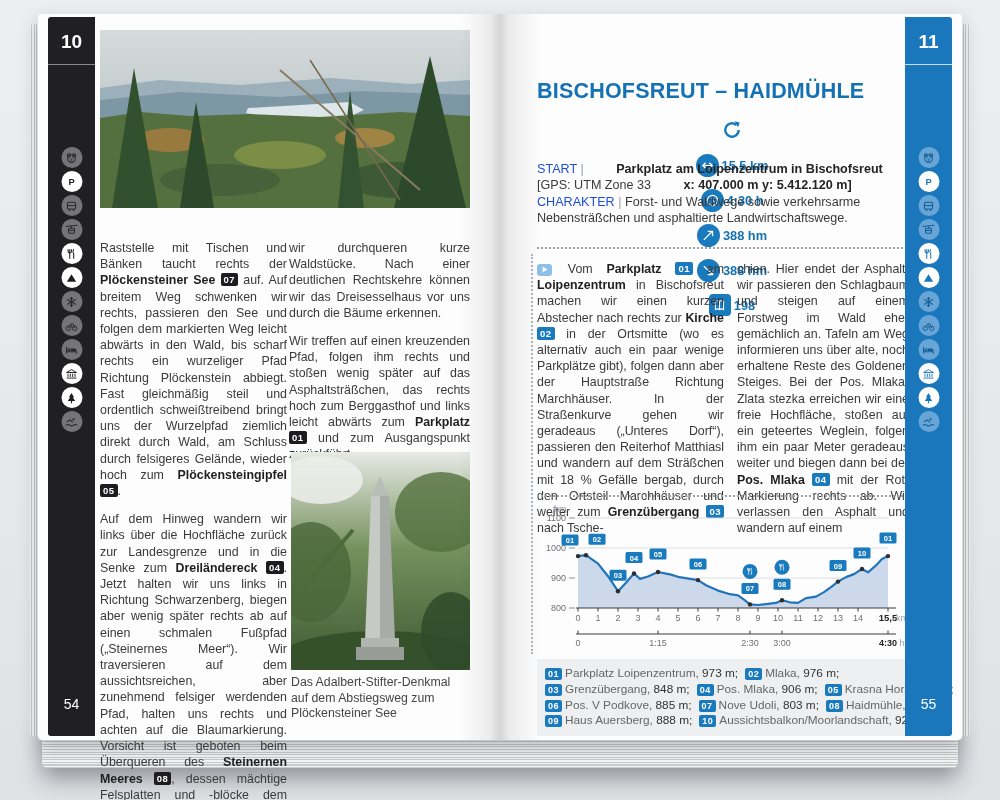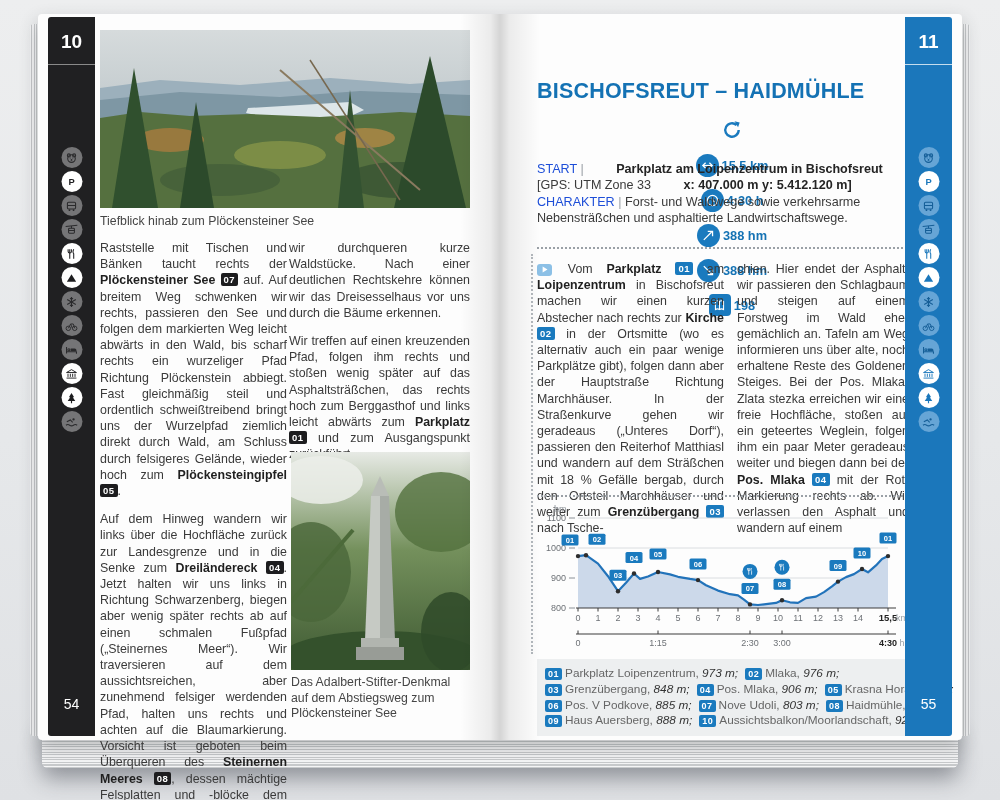--- a/index.html
+++ b/index.html
@@ -81,21 +81,21 @@
   #frameR{left:879px;top:240px;height:400px;}
   #rcol1{left:499px;top:247px;width:187px;}
   #rcol2{left:699px;top:247px;width:172px;}
   #chart{left:500px;top:488px;width:372px;height:152px;}
   #legend{left:499px;top:645px;width:358px;background:#edeff0;padding:7px 8px;
     font-size:11.8px;line-height:15.8px;color:#666;}
   .lrow{white-space:nowrap;}
   .lbdg{display:inline-block;font-size:9px;font-weight:bold;color:#fff;background:#1a7abe;
     line-height:10px;padding:1px 3px;border-radius:2px;margin-right:3px;letter-spacing:.5px;}
   .litem{margin-right:7px;}
-  .lelev{color:#333;font-style:italic;}
+  .lelev{color:#333;}
   svg{display:block;}
   .sprite{position:absolute;width:0;height:0;overflow:hidden;}
 </style>
 </head>
 <body>
 
 <svg class="sprite" xmlns="http://www.w3.org/2000/svg">
   <defs>
     <symbol id="i-bear" viewBox="0 0 24 24" fill="none" stroke="currentColor" stroke-width="1.8">
       <circle cx="7.5" cy="7.5" r="2.6"></circle>
@@ -286,21 +286,20 @@
           <ellipse cx="120" cy="150" rx="60" ry="16" fill="#46603a" opacity=".9"></ellipse>
           <ellipse cx="300" cy="150" rx="56" ry="18" fill="#3c5634" opacity=".9"></ellipse>
           <polygon points="34,38 12,178 58,178" fill="#30502e"></polygon>
           <polygon points="96,72 80,178 114,178" fill="#2c4a2b"></polygon>
           <polygon points="330,26 294,178 366,178" fill="#2c4a2b"></polygon>
           <polygon points="250,60 238,178 264,178" fill="#335231"></polygon>
           <line x1="180" y1="40" x2="320" y2="160" stroke="#8a7a5f" stroke-width="2"></line>
           <line x1="210" y1="30" x2="300" y2="170" stroke="#77684f" stroke-width="1.5"></line>
         </svg>
       </div>
-      <div class="abs caption" id="cap1">Tiefblick hinab zum Plöckensteiner See</div>
 
       <div class="abs bodycol" id="lcol1">
         <p>Raststelle mit Tischen und Bänken taucht rechts der <b>Plöckensteiner See </b><span class="bdg dark">07</span> auf. Auf breitem Weg schwenken wir rechts, passieren den See und folgen dem markierten Weg leicht abwärts in den Wald, bis scharf rechts ein wurzeliger Pfad Richtung Plöckenstein abbiegt. Fast gleichmäßig steil und ordentlich schweißtreibend bringt uns der Wurzelpfad ziemlich direkt durch Wald, am Schluss durch felsigeres Gelände, wieder hoch zum <b>Plöckensteingipfel </b><span class="bdg dark">05</span>.</p>
         <p>Auf dem Hinweg wandern wir links über die Hochfläche zurück zur Landesgrenze und in die Senke zum <b>Dreiländereck </b><span class="bdg dark">04</span>. Jetzt halten wir uns links in Richtung Schwarzenberg, biegen aber wenig später rechts ab auf einen schmalen Fußpfad („Steinernes Meer“). Wir traversieren auf dem aussichtsreichen, aber zunehmend felsiger werdenden Pfad, halten uns rechts und achten auf die Blaumarkierung. Vorsicht ist geboten beim Überqueren des <b>Steinernen Meeres </b><span class="bdg dark">08</span>, dessen mächtige Felsplatten und -blöcke dem Wanderweg eine abenteuerliche Note verleihen. Wir nähern uns dann wieder dem Kamm an, es wird flacher und grasiger und</p>
       </div>
       <div class="abs bodycol" id="lcol2">
         <p>wir durchqueren kurze Waldstücke. Nach einer deutlichen Rechtskehre können wir das Dreisesselhaus vor uns durch die Bäume erkennen.</p>
         <p>Wir treffen auf einen kreuzenden Pfad, folgen ihm rechts und stoßen wenig später auf das Asphaltsträßchen, das rechts hoch zum Berggasthof und links leicht abwärts zum <b>Parkplatz </b><span class="bdg dark">01</span> und zum Ausgangspunkt zurückführt.</p>
       </div>
 

